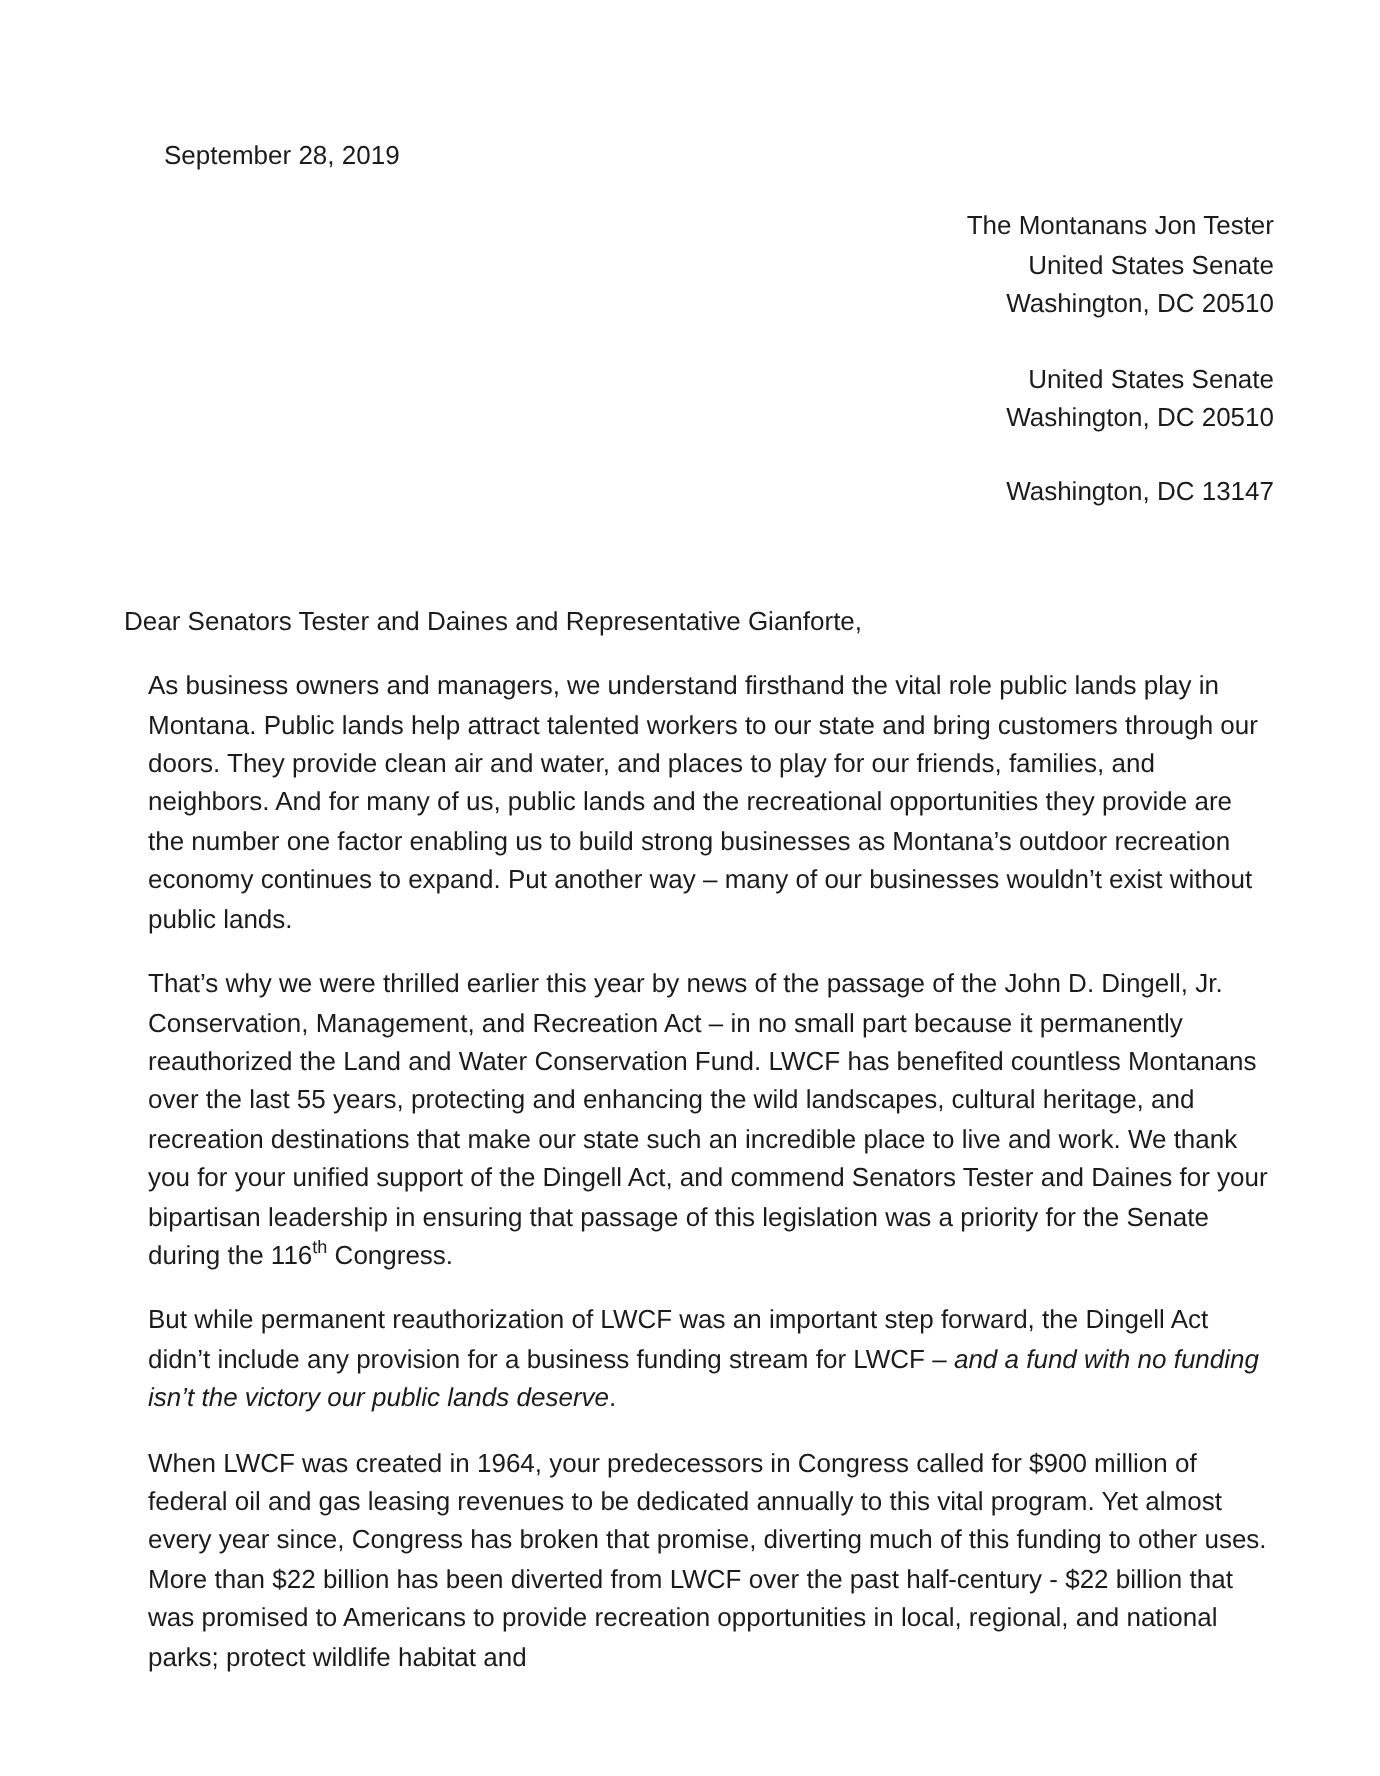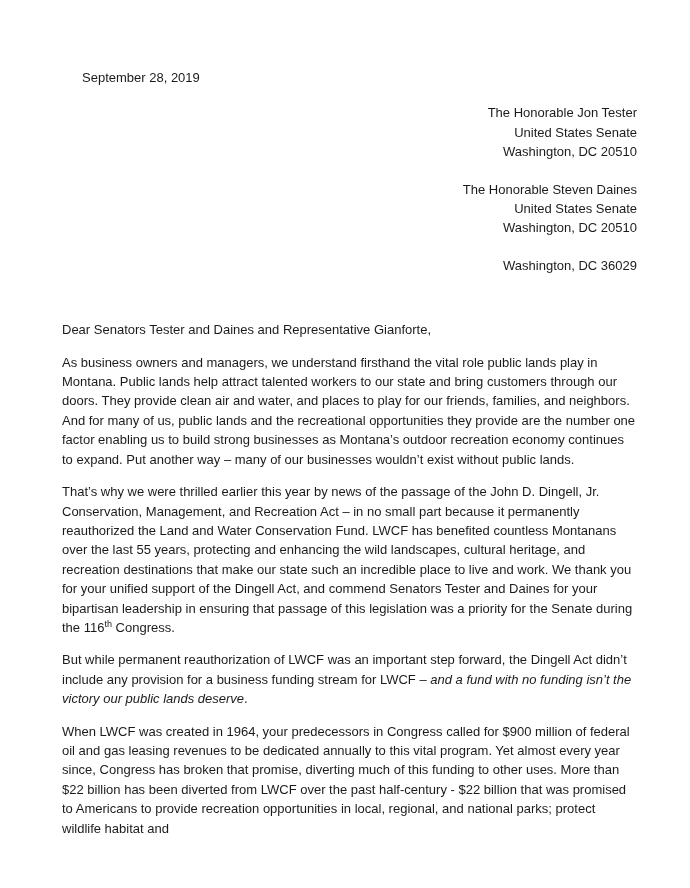--- a/index.html
+++ b/index.html
@@ -26,47 +26,46 @@
   .recipients {
     text-align: right;
   }
   .recipient-block {
     margin-bottom: 18px;
   }
   .salutation {
     margin-top: 45px;
   }
   .paragraph {
-    margin: 13px 0 0 0;
+    margin: 13px 0 0 12px;
   }
   .paragraph sup {
     font-size: 9px;
     line-height: 0;
   }
   .seg-italic { font-style: italic; }
 </style>
 </head>
 <body>
 
 <div class="page">
   <div class="date">September 28, 2019</div>
 
   <div class="recipients">
       <div class="recipient-block">
-        <div>The Honorable Jon Tester</div>
+        <div>The Montanans Jon Tester</div>
         <div>United States Senate</div>
         <div>Washington, DC 20510</div>
       </div>
       <div class="recipient-block">
-        <div>The Honorable Steven Daines</div>
         <div>United States Senate</div>
         <div>Washington, DC 20510</div>
       </div>
       <div class="recipient-block">
-        <div>Washington, DC 36029</div>
+        <div>Washington, DC 13147</div>
       </div>
     </div>
 
   <div class="salutation">Dear Senators Tester and Daines and Representative Gianforte,</div>
 
   <div>
       <p class="paragraph"><span>As business owners and managers, we understand firsthand the vital role public lands play in Montana. Public lands help attract talented workers to our state and bring customers through our doors. They provide clean air and water, and places to play for our friends, families, and neighbors. And for many of us, public lands and the recreational opportunities they provide are the number one factor enabling us to build strong businesses as Montana’s outdoor recreation economy continues to expand. Put another way – many of our businesses wouldn’t exist without public lands.</span></p>
       <p class="paragraph"><span>That’s why we were thrilled earlier this year by news of the passage of the John D. Dingell, Jr. Conservation, Management, and Recreation Act – in no small part because it permanently reauthorized the Land and Water Conservation Fund. LWCF has benefited countless Montanans over the last 55 years, protecting and enhancing the wild landscapes, cultural heritage, and recreation destinations that make our state such an incredible place to live and work. We thank you for your unified support of the Dingell Act, and commend Senators Tester and Daines for your bipartisan leadership in ensuring that passage of this legislation was a priority for the Senate during the 116</span><sup>th</sup><span> Congress.</span></p>
       <p class="paragraph"><span>But while permanent reauthorization of LWCF was an important step forward, the Dingell Act didn’t include any provision for a business funding stream for LWCF – </span><span class="seg-italic">and a fund with no funding isn’t the victory our public lands deserve</span><span>.</span></p>
       <p class="paragraph"><span>When LWCF was created in 1964, your predecessors in Congress called for $900 million of federal oil and gas leasing revenues to be dedicated annually to this vital program. Yet almost every year since, Congress has broken that promise, diverting much of this funding to other uses. More than $22 billion has been diverted from LWCF over the past half-century - $22 billion that was promised to Americans to provide recreation opportunities in local, regional, and national parks; protect wildlife habitat and</span></p>

